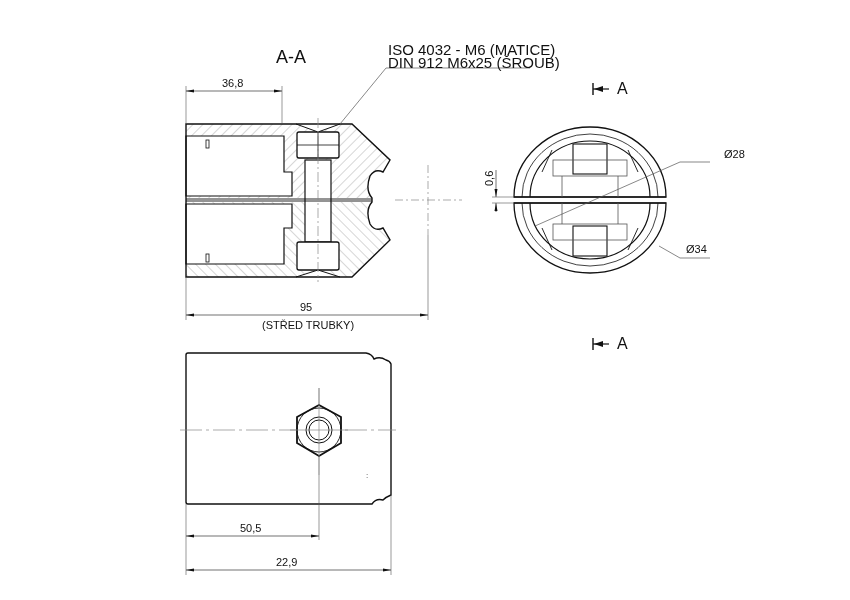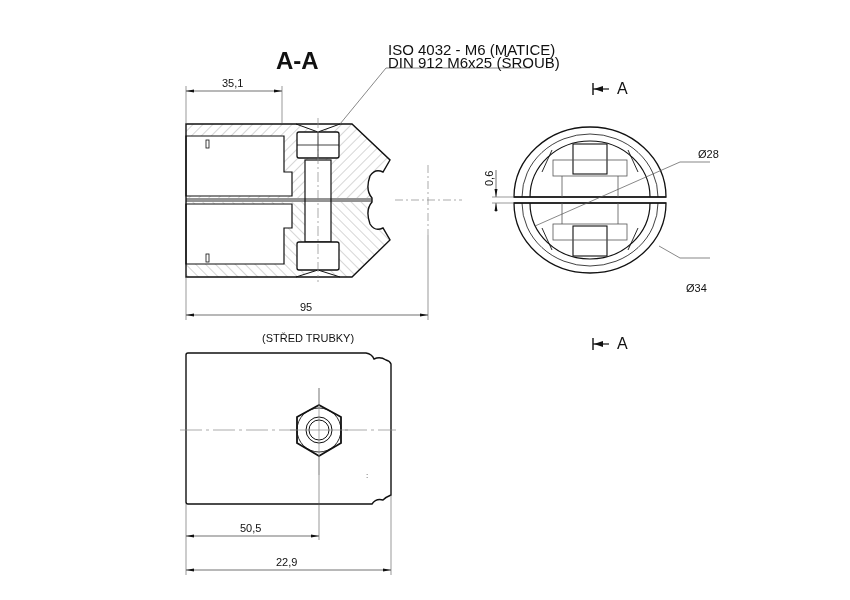--- a/index.html
+++ b/index.html
@@ -1,19 +1,19 @@
 <!DOCTYPE html>
 <html><head>
 <meta charset="utf-8">
 <style>
   html, body { margin: 0; padding: 0; background: #ffffff; }
   body { width: 850px; height: 600px; position: relative; overflow: hidden; font-family: "Liberation Sans", sans-serif; }
   #drawing { position: absolute; left: 0; top: 0; width: 850px; height: 600px; }
   .lbl { position: absolute; color: #111; white-space: nowrap; font-family: "Liberation Sans", sans-serif; }
-  .title-aa { font-size: 24px; font-weight: bold; }
+  .title-aa { font-size: 18px; }
   .dim { font-size: 11px; }
   .note { font-size: 15px; line-height: 12px; }
   .sec { font-size: 16px; }
   .vert { transform: rotate(-90deg); transform-origin: left top; }
 </style>
 </head>
 <body>
 
 <svg id="drawing" viewBox="0 0 850 600" xmlns="http://www.w3.org/2000/svg">
   <defs>
@@ -139,24 +139,24 @@
     <line x1="186" y1="536" x2="319" y2="536" stroke="#111" stroke-width="0.6" marker-start="url(#arrS)" marker-end="url(#arr)"></line>
 
     <line x1="391" y1="495" x2="391" y2="575" stroke="#555" stroke-width="0.6"></line>
     <line x1="186" y1="570" x2="391" y2="570" stroke="#111" stroke-width="0.6" marker-start="url(#arrS)" marker-end="url(#arr)"></line>
   </g>
 </svg>
 
 <div class="lbl title-aa" style="left:276px; top:47px;">A-A</div>
 <div class="lbl note" style="left:388px; top:44px;">ISO 4032 - M6 (MATICE)</div>
 <div class="lbl note" style="left:388px; top:57px;">DIN 912 M6x25 (ŠROUB)</div>
-<div class="lbl dim" style="left:222px; top:77px;">35,1</div>
+<div class="lbl dim" style="left:222px; top:77px;">36,8</div>
 <div class="lbl dim" style="left:300px; top:301px;">95</div>
-<div class="lbl dim" style="left:262px; top:319px;margin-top:13px;">(STŘED TRUBKY)</div>
+<div class="lbl dim" style="left:262px; top:319px;">(STŘED TRUBKY)</div>
 
 <div class="lbl sec" style="left:617px; top:80px;">A</div>
 <div class="lbl sec" style="left:617px; top:335px;">A</div>
 <div class="lbl dim vert" style="left:483px; top:186px;">0,6</div>
-<div class="lbl dim" style="left:698px; top:148px;">Ø28</div>
-<div class="lbl dim" style="left:686px; top:243px;margin-top:39px;">Ø34</div>
+<div class="lbl dim" style="left:724px; top:148px;">Ø28</div>
+<div class="lbl dim" style="left:686px; top:243px;">Ø34</div>
 
 <div class="lbl dim" style="left:240px; top:522px;">50,5</div>
 <div class="lbl dim" style="left:276px; top:556px;">22,9</div>
 
 </body></html>

